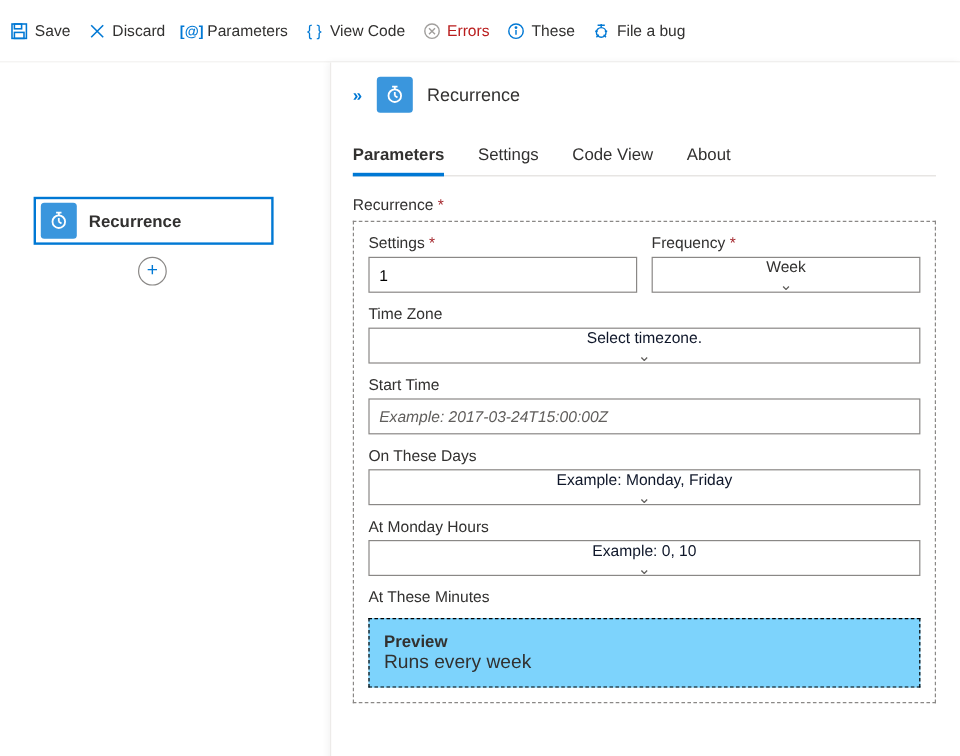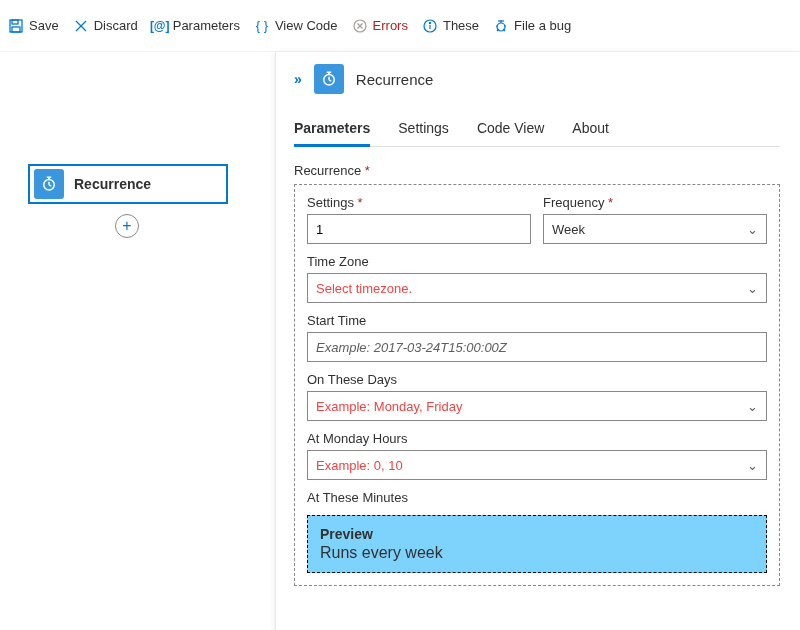--- a/index.html
+++ b/index.html
@@ -152,23 +152,24 @@
       font-size: 13px;
       font-family: inherit;
       background: #fff;
     }
     .input::placeholder { color: #605e5c; font-style: italic; }
     .select {
       display: flex;
       align-items: center;
       justify-content: space-between;
       cursor: pointer;
+      flex-direction: column;
     }
     .select-val { color: #323130; }
-    .select-val.ph { color: #ef4444; }
+    .select-val.ph { color: #0f172a; }
     .chev { color: #605e5c; }
     .field { margin-bottom: 10px; }
     .preview {
       border: 1px dashed #000;
       background: #7dd3fc;
       padding: 10px 12px;
       margin-top: 4px;
     }
     .preview-title { font-weight: 600; margin-bottom: 2px; font-size: 14px; }
     .preview-text { font-size: 16px; }

